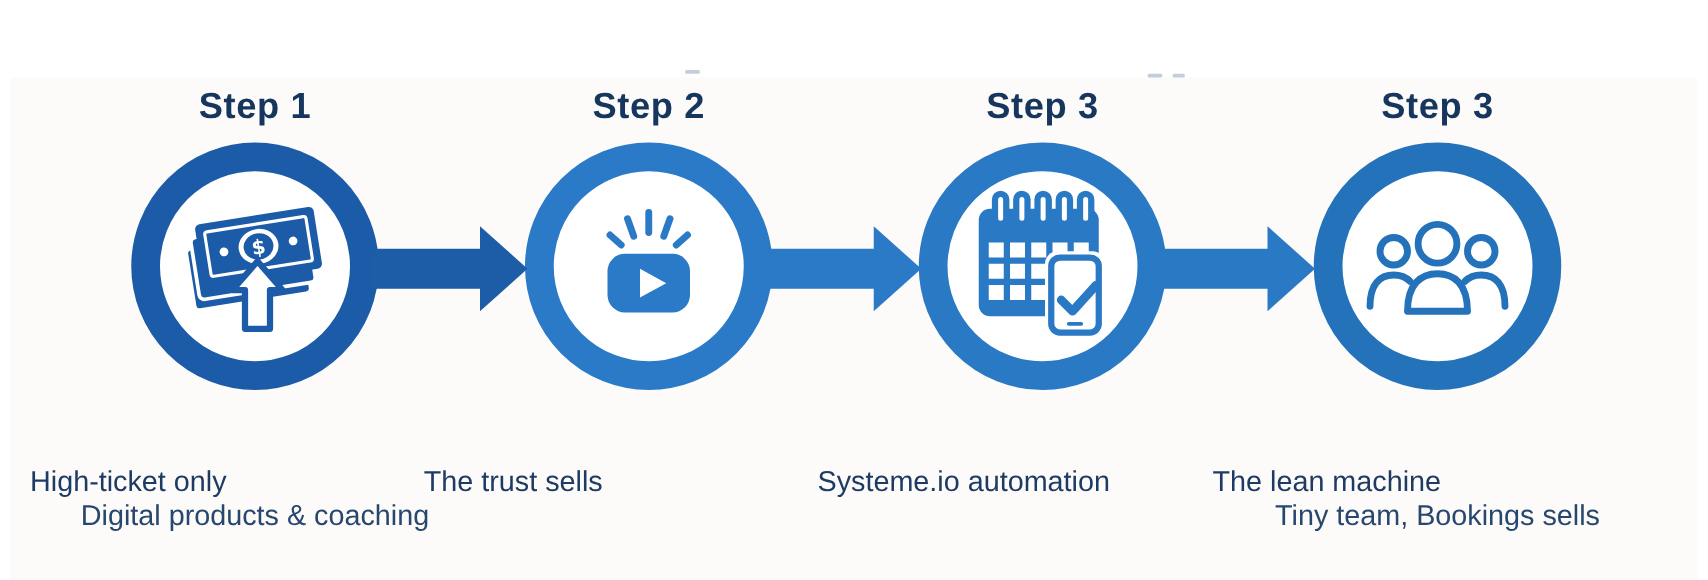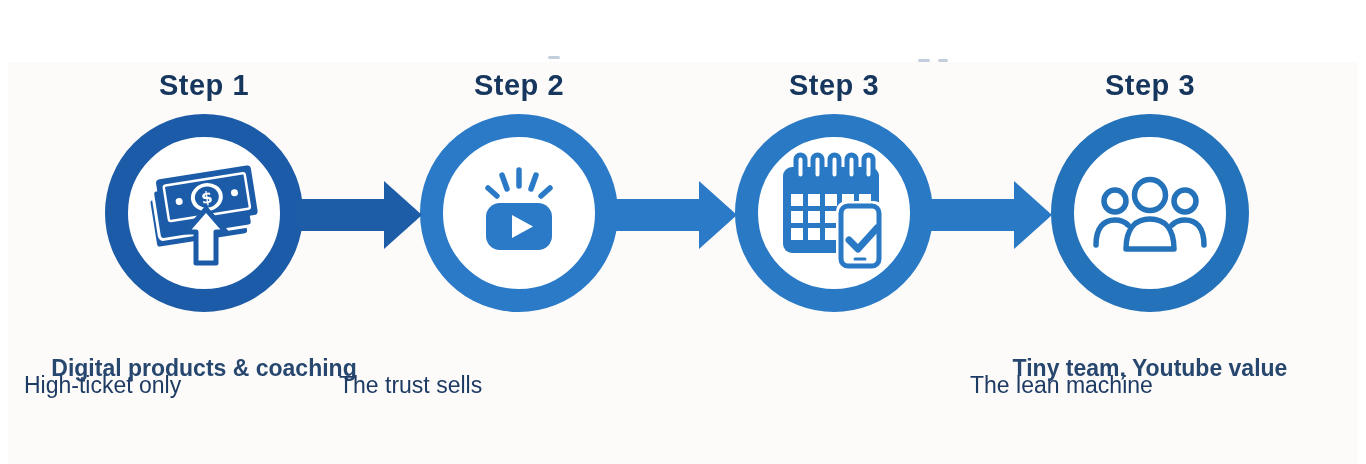--- a/index.html
+++ b/index.html
@@ -33,23 +33,23 @@
     position:absolute;top:114px;left:50%;width:198px;height:198px;
     transform:translateX(-50%);
     display:flex;align-items:center;justify-content:center;
   }
   .caption-title{
     position:absolute;top:343px;left:50%;transform:translateX(-50%);
     width:360px;text-align:left;
     font-size:23px;font-weight:400;color:#1e3b64;line-height:30px;margin-top:27px;
   }
   .caption-sub{
-    position:absolute;top:353px;left:50%;transform:translateX(-50%);
+    position:absolute;top:397px;left:50%;transform:translateX(-50%);
     width:360px;text-align:center;
-    font-size:23px;font-weight:700;color:#27476f;line-height:30px;
+    font-size:23px;font-weight:400;color:#27476f;line-height:30px;
   }
   .arrow{position:absolute;top:179px;width:124px;height:72px;}
 </style>
 </head>
 <body>
 
 <div class="panel"></div>
 
 <div class="crop-artifact" style="left:548px;top:56px;width:12px;"></div>
 <div class="crop-artifact" style="left:918px;top:59px;width:12px;"></div>
@@ -124,39 +124,40 @@
         <rect x="20" y="78" width="12" height="12"></rect>
           <rect x="37" y="78" width="12" height="12"></rect>
           <rect x="54" y="78" width="12" height="12"></rect>
       </g>
       <rect x="65" y="51" width="48" height="70" rx="10" style="fill:#fff"></rect>
       <rect x="70" y="56" width="38" height="60" rx="7" style="fill:#fff;stroke:var(--accent);stroke-width:5"></rect>
       <line x1="84" y1="109" x2="94" y2="109" style="stroke:var(--accent);stroke-width:3;stroke-linecap:round"></line>
       <path d="M78 90 l9 9 l19 -21" style="fill:none;stroke:var(--accent);stroke-width:7;stroke-linecap:round;stroke-linejoin:round"></path>
     </svg>
   </div>
+  <div class="caption-title">Systeme.io automation</div>
 </div>
 
 <div class="step" style="left: 980px; --accent: #2472ba;">
   <div class="step-label">Step 3</div>
   <div class="ring"></div>
   <div class="icon-wrap">
     <svg width="124" height="84" viewBox="0 0 124 84">
       <g style="fill:#fff;stroke:var(--accent);stroke-width:5.5;stroke-linecap:round">
         <circle cx="27" cy="30" r="11"></circle>
         <circle cx="97" cy="30" r="11"></circle>
         <path d="M8 74 c0,-18 8,-25 19,-25 c6,0 10,2 13,5" style="fill:none"></path>
         <path d="M116 74 c0,-18 -8,-25 -19,-25 c-6,0 -10,2 -13,5" style="fill:none"></path>
         <path d="M38 78 c0,-22 11,-30 24,-30 c13,0 24,8 24,30 Z" style="stroke-linejoin:round"></path>
         <circle cx="62" cy="24" r="15.5"></circle>
       </g>
     </svg>
   </div>
   <div class="caption-title">The lean machine</div>
-  <div class="caption-sub">Tiny team, Youtube value</div>
+  <div class="caption-sub">Tiny team, Bookings sells</div>
 </div>
 
 <svg class="arrow" style="left:298px;" viewBox="0 0 124 72">
   <rect x="-2" y="20" width="92" height="32" class="arrow-fill" style="fill: rgb(29, 93, 168);"></rect>
   <polygon points="86,2 124,36 86,70" class="arrow-fill" style="fill: rgb(29, 93, 168);"></polygon>
 </svg>
 <svg class="arrow" style="left:613px;" viewBox="0 0 124 72">
   <rect x="-2" y="20" width="92" height="32" class="arrow-fill" style="fill: rgb(43, 122, 200);"></rect>
   <polygon points="86,2 124,36 86,70" class="arrow-fill" style="fill: rgb(43, 122, 200);"></polygon>
 </svg>

